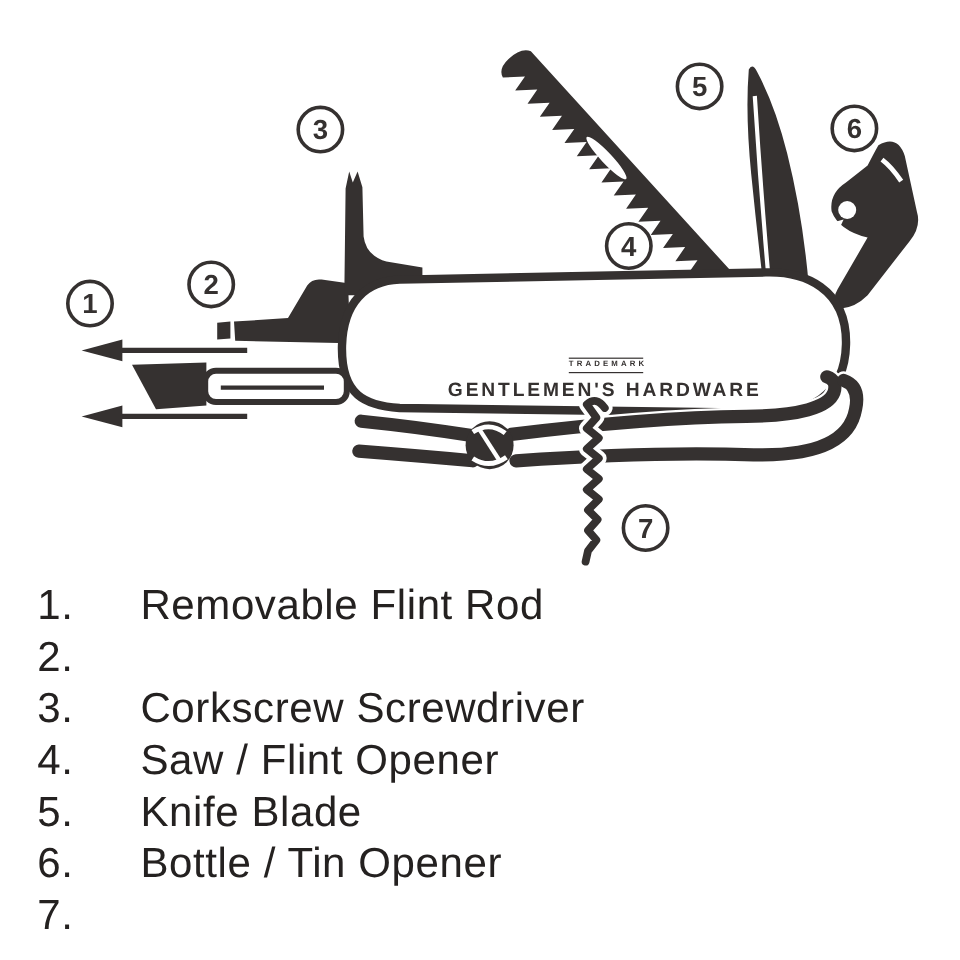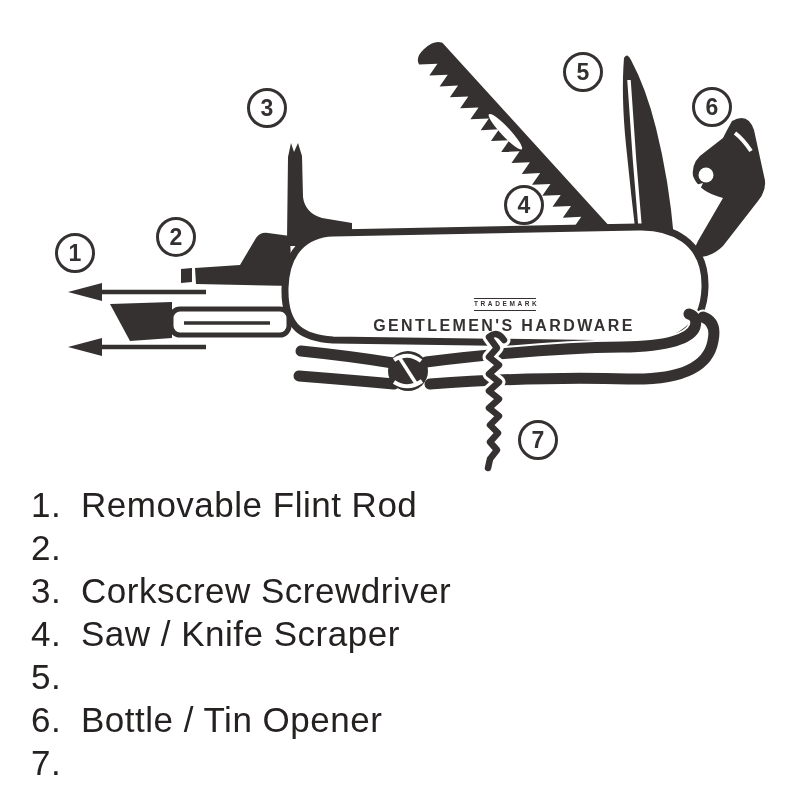--- a/index.html
+++ b/index.html
@@ -30,21 +30,21 @@
   }
   .legend {
     position:absolute; left:31px; top:483px; width:750px;
     color:#242120;
   }
   .legend-item {
     display:flex; align-items:baseline;
     font-size:35px; line-height:43px; letter-spacing:0.5px;
   }
   .legend-num { width:50px; flex:0 0 50px; }
-  .legend-label { white-space:nowrap; }
+  .legend-label { white-space:nowrap;margin-left:36px; }
 </style>
 </head>
 <body>
 
 <div class="stage">
 
   <svg class="diagram-svg" width="800" height="480" viewBox="0 0 800 480">
 
     <g>
       <polygon points="181,269 192,268 192,282 181,283" fill="#353130"></polygon>
@@ -160,24 +160,25 @@
     </div>
     <div class="legend-item">
       <span class="legend-num">2.</span>
     </div>
     <div class="legend-item">
       <span class="legend-num">3.</span>
       <span class="legend-label">Corkscrew Screwdriver</span>
     </div>
     <div class="legend-item">
       <span class="legend-num">4.</span>
-      <span class="legend-label">Saw / Knife Scraper</span>
+      <span class="legend-label">Saw / Flint Opener</span>
     </div>
     <div class="legend-item">
       <span class="legend-num">5.</span>
+      <span class="legend-label">Knife Blade</span>
     </div>
     <div class="legend-item">
       <span class="legend-num">6.</span>
       <span class="legend-label">Bottle / Tin Opener</span>
     </div>
     <div class="legend-item">
       <span class="legend-num">7.</span>
     </div>
   </div>
 

